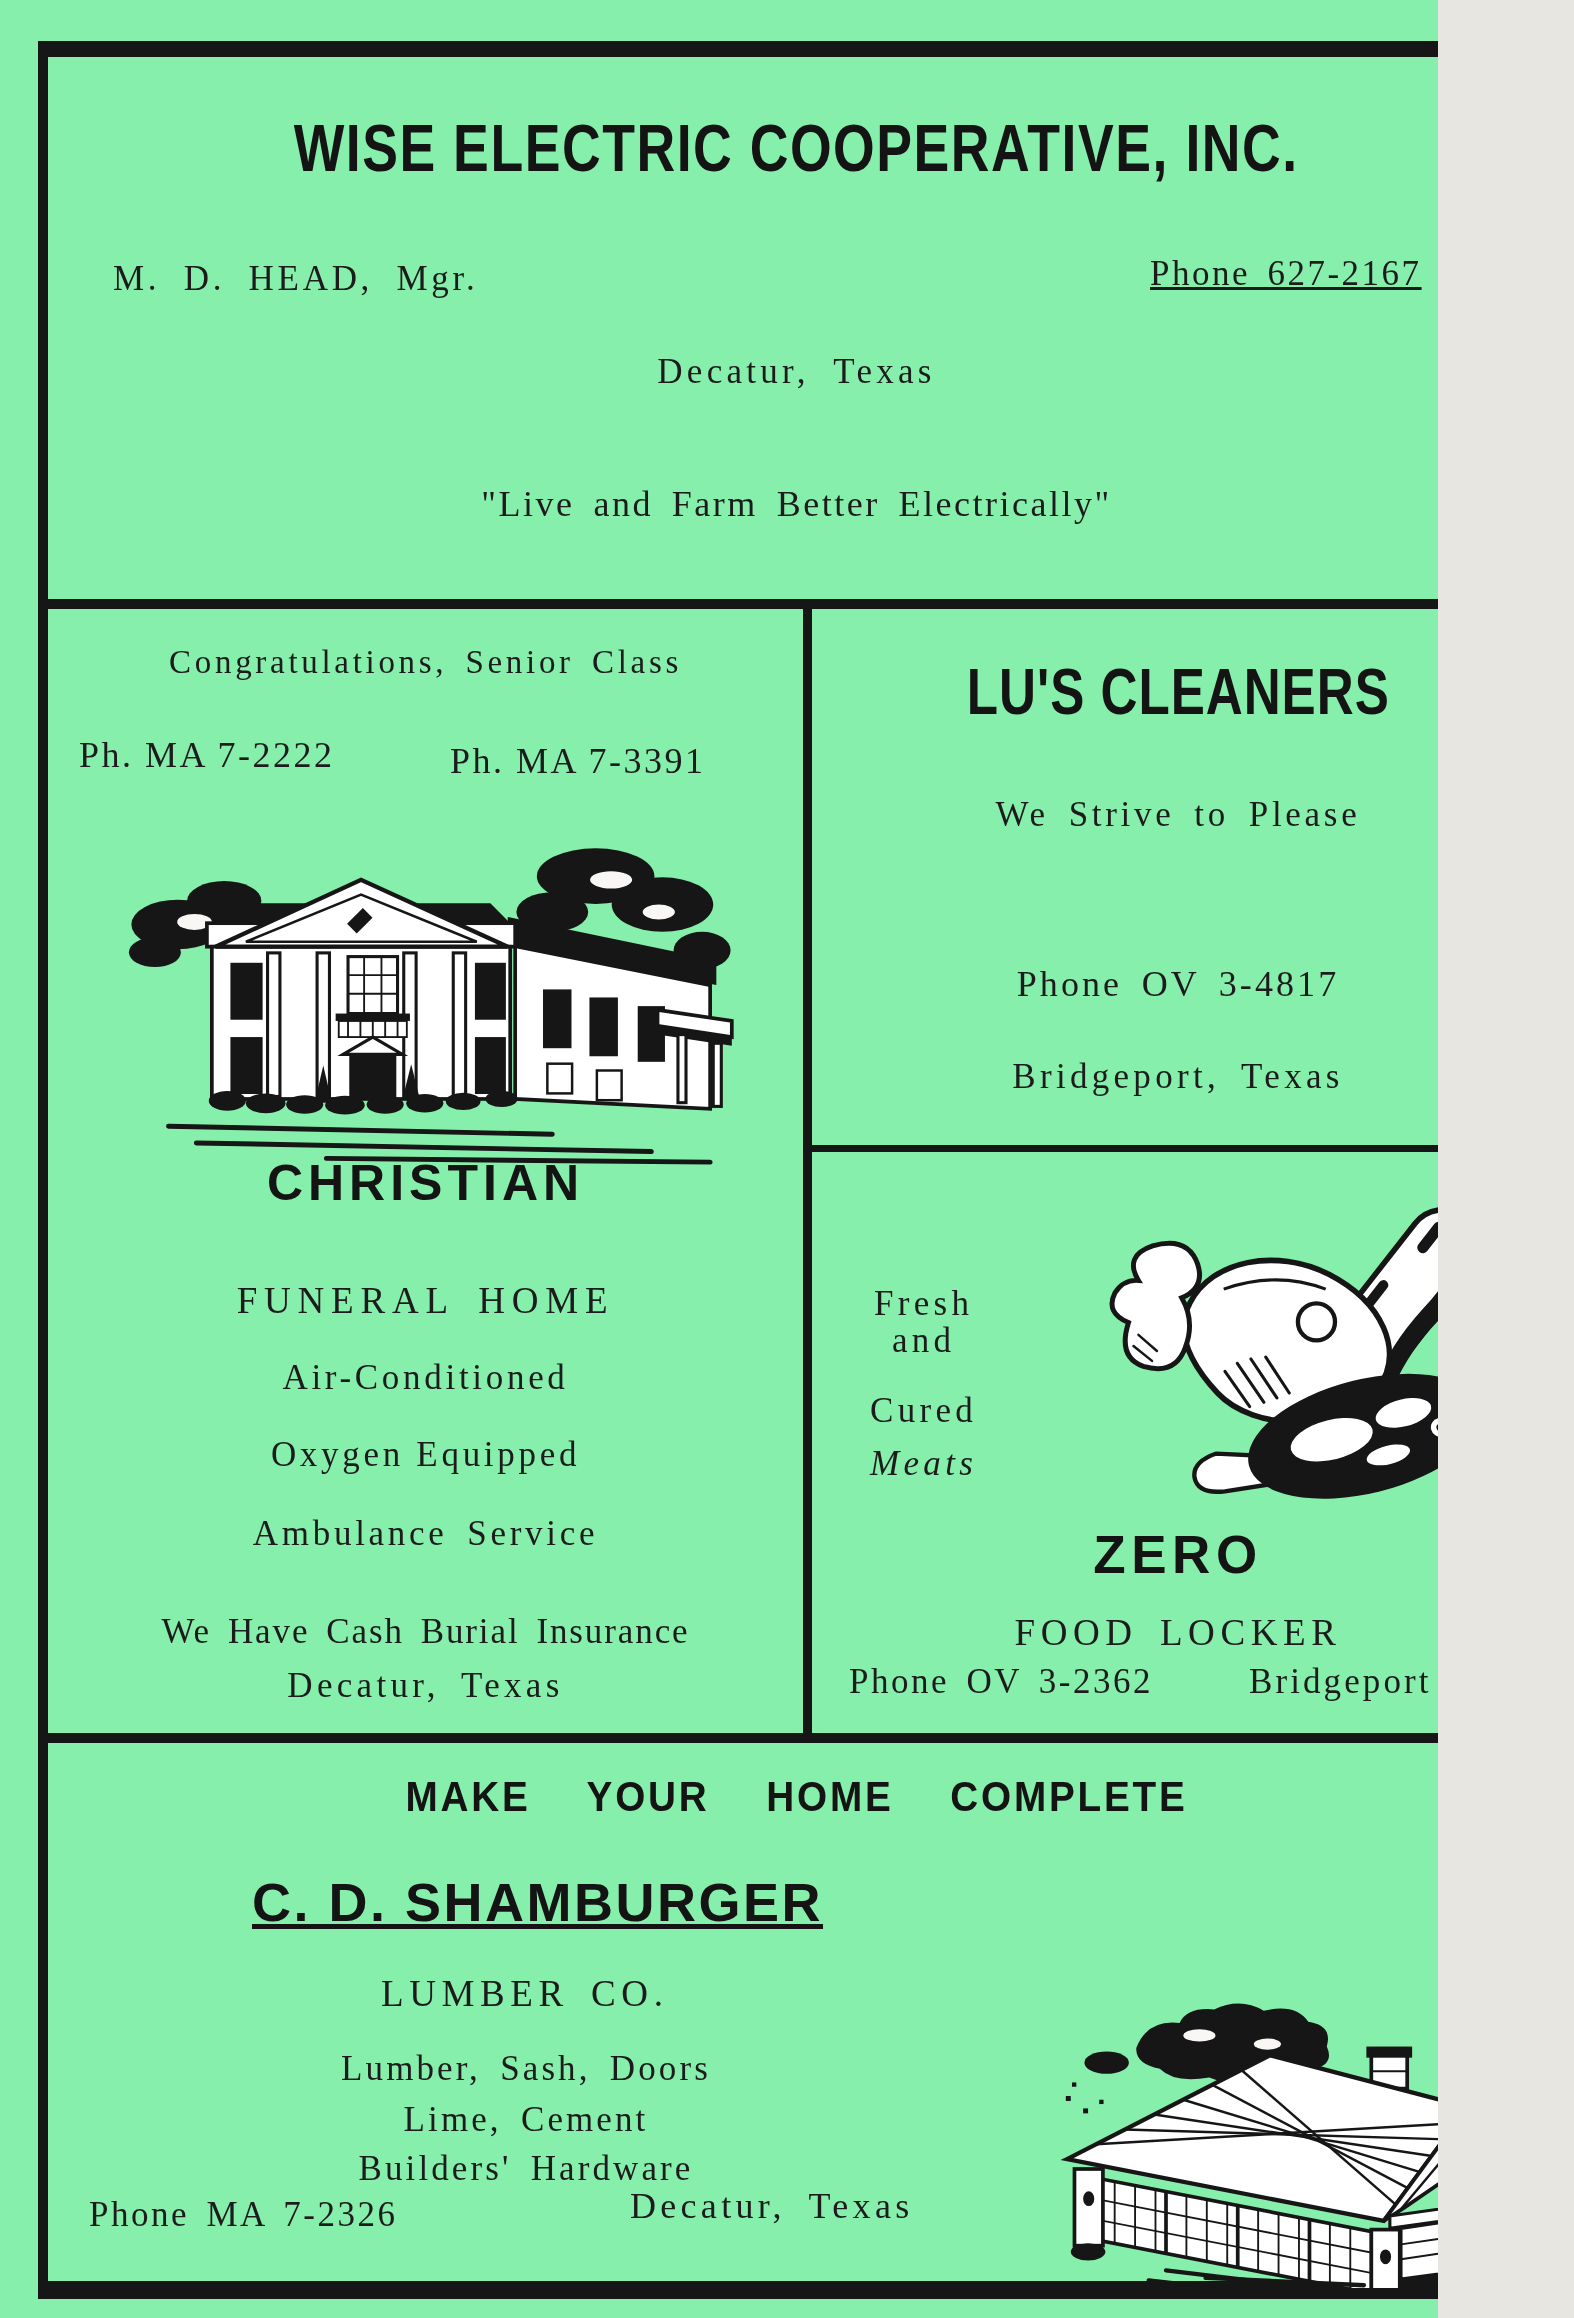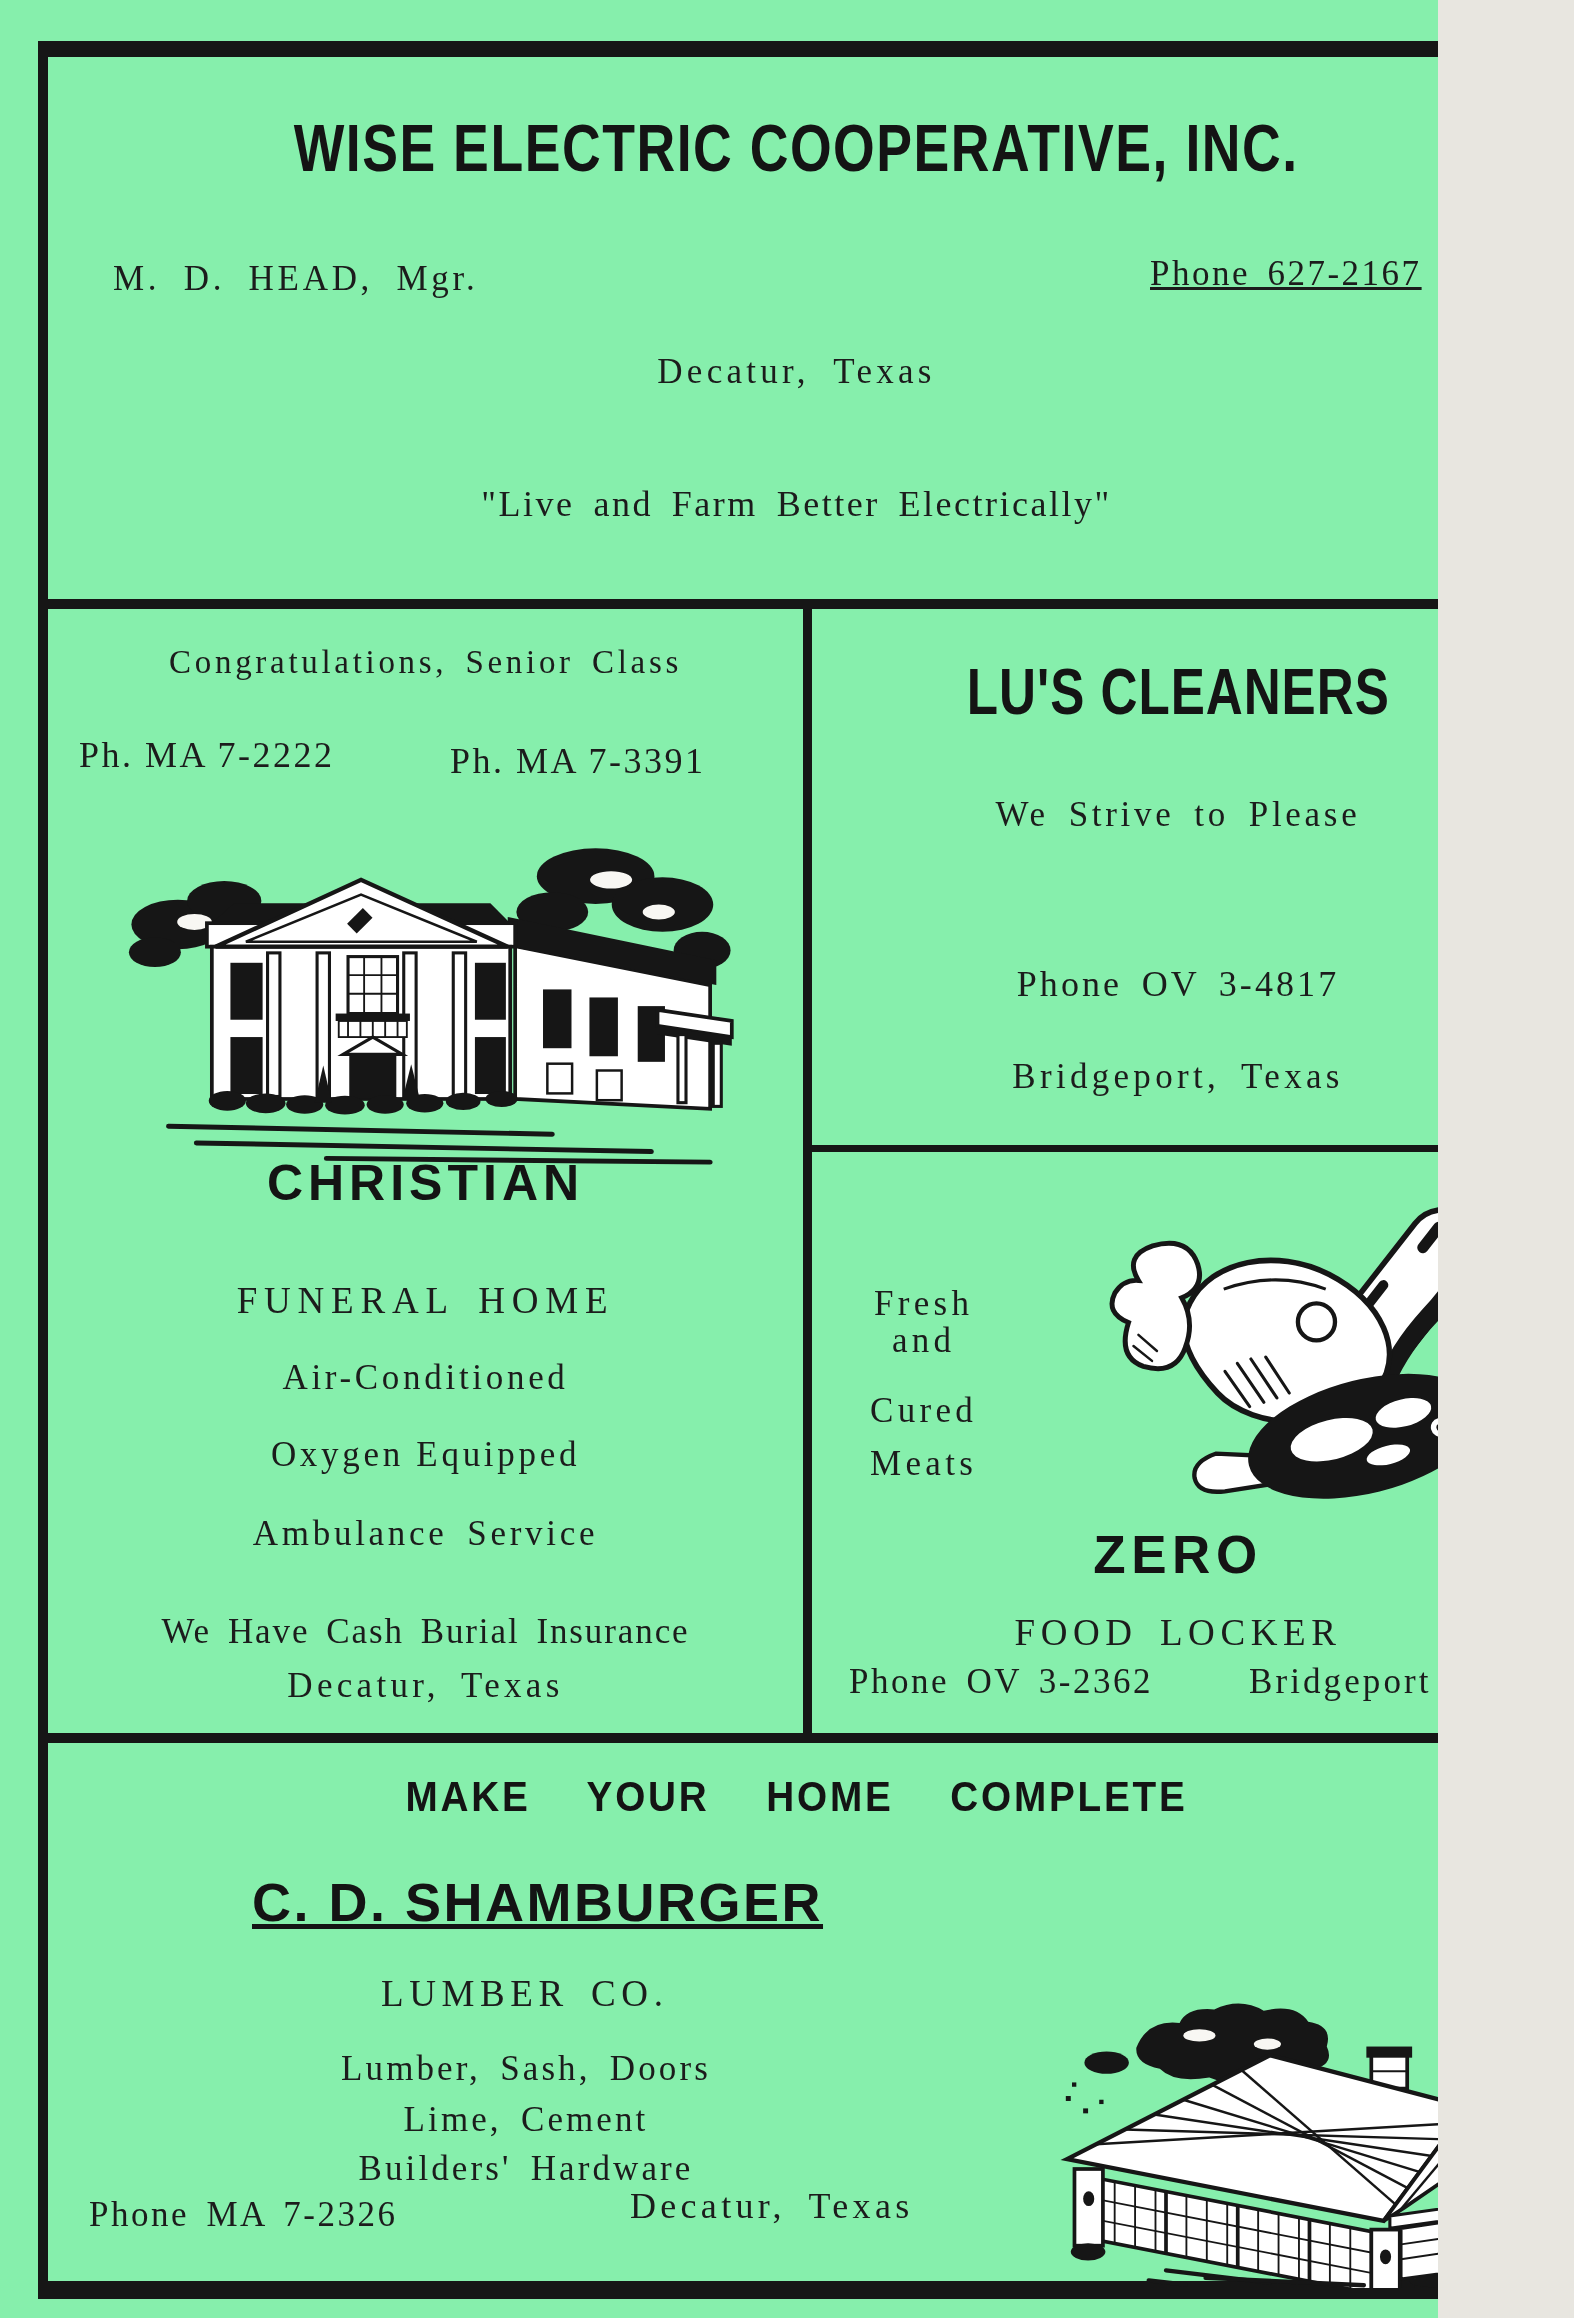--- a/index.html
+++ b/index.html
@@ -132,21 +132,21 @@
     </div>
     <div class="t center" style="top:186px;font-size:35px;letter-spacing:3.7px;word-spacing:7.4px;">We Strive to Please</div>
     <div class="t center" style="top:354px;font-size:36px;letter-spacing:3.1px;word-spacing:7.4px;">Phone OV 3-4817</div>
     <div class="t center" style="top:448px;font-size:35px;letter-spacing:4.3px;word-spacing:8.7px;">Bridgeport, Texas</div>
   </section>
 
   <section style="left:812px;top:1153px;width:732px;height:581px;">
     <div class="t" style="left:18.6px;top:131px;width:186px;text-align:center;font-size:35px;letter-spacing:4.3px;">Fresh</div>
     <div class="t" style="left:18.6px;top:168px;width:186px;text-align:center;font-size:35px;letter-spacing:4.3px;">and</div>
     <div class="t" style="left:18.6px;top:238px;width:186px;text-align:center;font-size:35px;letter-spacing:4.3px;">Cured</div>
-    <div class="t" style="left:18.6px;top:291px;width:186px;text-align:center;font-size:35px;letter-spacing:4.3px;">Meats</div>
+    <div class="t" style="left:18.6px;top:291px;width:186px;text-align:center;font-size:35px;letter-spacing:4.3px;font-style:italic;">Meats</div>
 
     <svg style="position:absolute;left:257px;top:36px;" width="464" height="340" viewBox="0 0 750 550">
       <g transform="rotate(38 540 170)">
         <rect x="485" y="10" width="120" height="330" rx="58" fill="#ffffff" stroke="#161616" stroke-width="9"></rect>
         <path d="M560,30 q28,55 20,140 q-6,80 14,140 l26,-14 q-16,-62 -8,-132 q10,-90 -16,-140 z" fill="#161616"></path>
         <rect x="510" y="40" width="18" height="60" rx="9" fill="#161616"></rect>
         <rect x="498" y="170" width="16" height="80" rx="8" fill="#161616"></rect>
       </g>
       <path d="M195,185 C230,115 335,95 420,138 C505,182 545,262 498,325 C440,395 298,392 240,330 C192,278 172,228 195,185 Z" fill="#ffffff" stroke="#161616" stroke-width="9"></path>
       <path d="M250,162 Q335,132 415,162" fill="none" stroke="#161616" stroke-width="5"></path>

